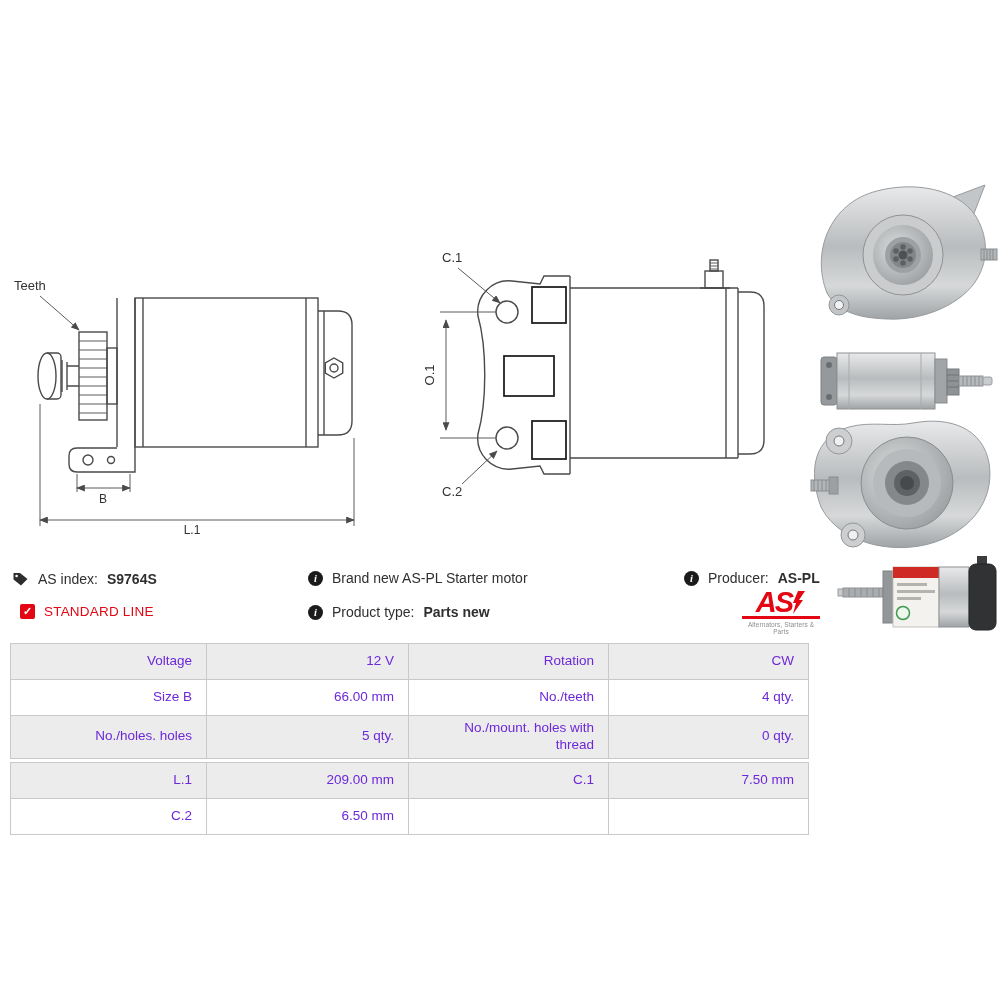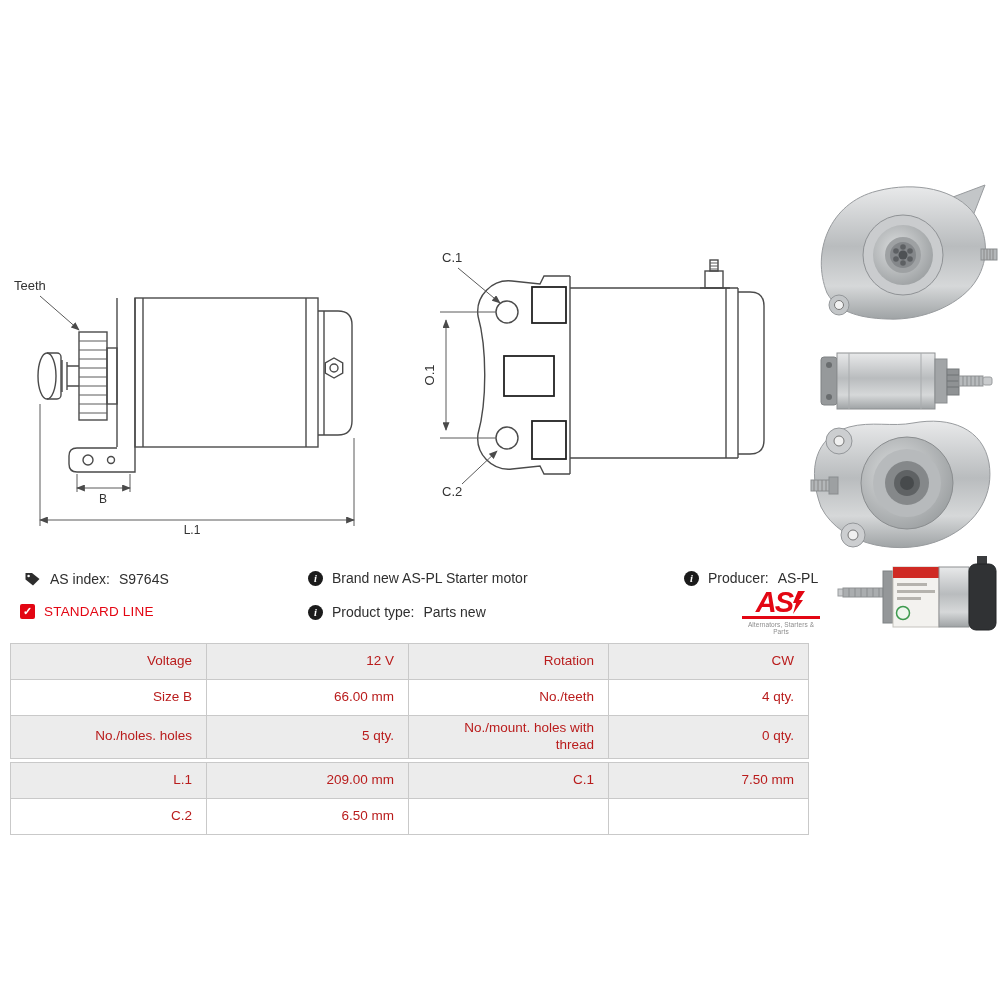--- a/index.html
+++ b/index.html
@@ -1,28 +1,28 @@
 <!DOCTYPE html>
 <html><head>
 <meta charset="utf-8">
 <style>
   html,body{margin:0;padding:0;}
   body{width:1000px;height:1000px;background:#ffffff;font-family:"Liberation Sans",sans-serif;position:relative;overflow:hidden;color:#3a3a3a;}
   .abs{position:absolute;}
   .info-line{position:absolute;display:flex;align-items:center;gap:9px;font-size:14px;color:#2f2f2f;white-space:nowrap;}
-  .info-line .bold{font-weight:normal;}
+  .info-line .bold{font-weight:bold;}
   .icon-circle{width:15px;height:15px;border-radius:50%;background:#1b1b1b;color:#fff;font-size:10.5px;font-weight:bold;font-style:italic;font-family:"Liberation Serif",serif;display:flex;align-items:center;justify-content:center;flex:0 0 auto;}
   .check-box{width:15px;height:15px;border-radius:2px;background:#e30613;color:#fff;font-size:11px;font-weight:bold;display:flex;align-items:center;justify-content:center;flex:0 0 auto;}
   .standard{color:#e30613;font-weight:normal;font-size:13.5px;letter-spacing:.2px;}
   .as-logo{position:absolute;left:742px;top:589px;width:78px;text-align:center;}
   .as-mark{display:flex;align-items:flex-end;justify-content:center;gap:1px;border-bottom:3px solid #e30613;padding-bottom:1px;}
   .as-word{font-size:29px;line-height:26px;font-weight:bold;font-style:italic;color:#e30613;letter-spacing:-2px;}
   .as-tagline{font-size:6.5px;color:#8d8d8d;margin-top:2px;letter-spacing:.1px;}
   .spec-wrap{position:absolute;left:10px;top:643px;width:798px;display:flex;flex-direction:column;gap:3px;}
-  table.spec{border-collapse:collapse;width:100%;table-layout:fixed;font-size:13.5px;color:#b91c1c;}
+  table.spec{border-collapse:collapse;width:100%;table-layout:fixed;font-size:13.5px;color:#6d28d9;}
   table.spec td{border:1px solid #c9c9c9;text-align:right;vertical-align:middle;padding:4px 14px;height:27px;line-height:1.25;}
   tr.shaded td{background:#ececec;}
   tr.plain td{background:#ffffff;padding-left:31px;}
   .dline{stroke:#4a4a4a;stroke-width:1.4;fill:none;}
   .dim{stroke:#5a5a5a;stroke-width:1;fill:none;}
   .cutout{stroke:#222;stroke-width:1.8;fill:#fff;}
   .dlabel{font-size:13px;fill:#333;font-family:"Liberation Sans",sans-serif;}
   .dlabel-small{font-size:12px;fill:#333;font-family:"Liberation Sans",sans-serif;}
 </style>
 </head>
@@ -194,21 +194,21 @@
     <rect x="92" y="408" width="30" height="3" fill="#b5b3ae"></rect>
     <rect x="92" y="415" width="38" height="3" fill="#b5b3ae"></rect>
     <rect x="92" y="422" width="24" height="3" fill="#b5b3ae"></rect>
     <circle cx="98" cy="438" r="6.5" fill="#eef6ee" stroke="#3d9a4e" stroke-width="1.5"></circle>
     <rect x="134" y="392" width="30" height="60" fill="url(#metV)" stroke="#8d9092"></rect>
     <rect x="172" y="381" width="10" height="9" fill="#3a3c3e"></rect>
     <rect x="164" y="389" width="27" height="66" rx="7" fill="#303234" stroke="#232527"></rect>
   </g>
 </svg>
 
-<div class="info-line" style="left:24px;top:570px">
+<div class="info-line" style="left:12px;top:570px">
   <svg width="17" height="17" viewBox="0 0 17 17">
     <path d="M1.5,3 L8,3 L15.5,9 L9,15.5 L1.5,9.5 Z" fill="#2d2d2d"></path>
     <circle cx="4.6" cy="6" r="1.3" fill="#fff"></circle>
   </svg>
   <span>AS index:</span>
   <span class="bold">S9764S</span>
 </div>
 
 <div class="info-line" style="left:20px;top:604px">
   <span class="check-box">✓</span>

